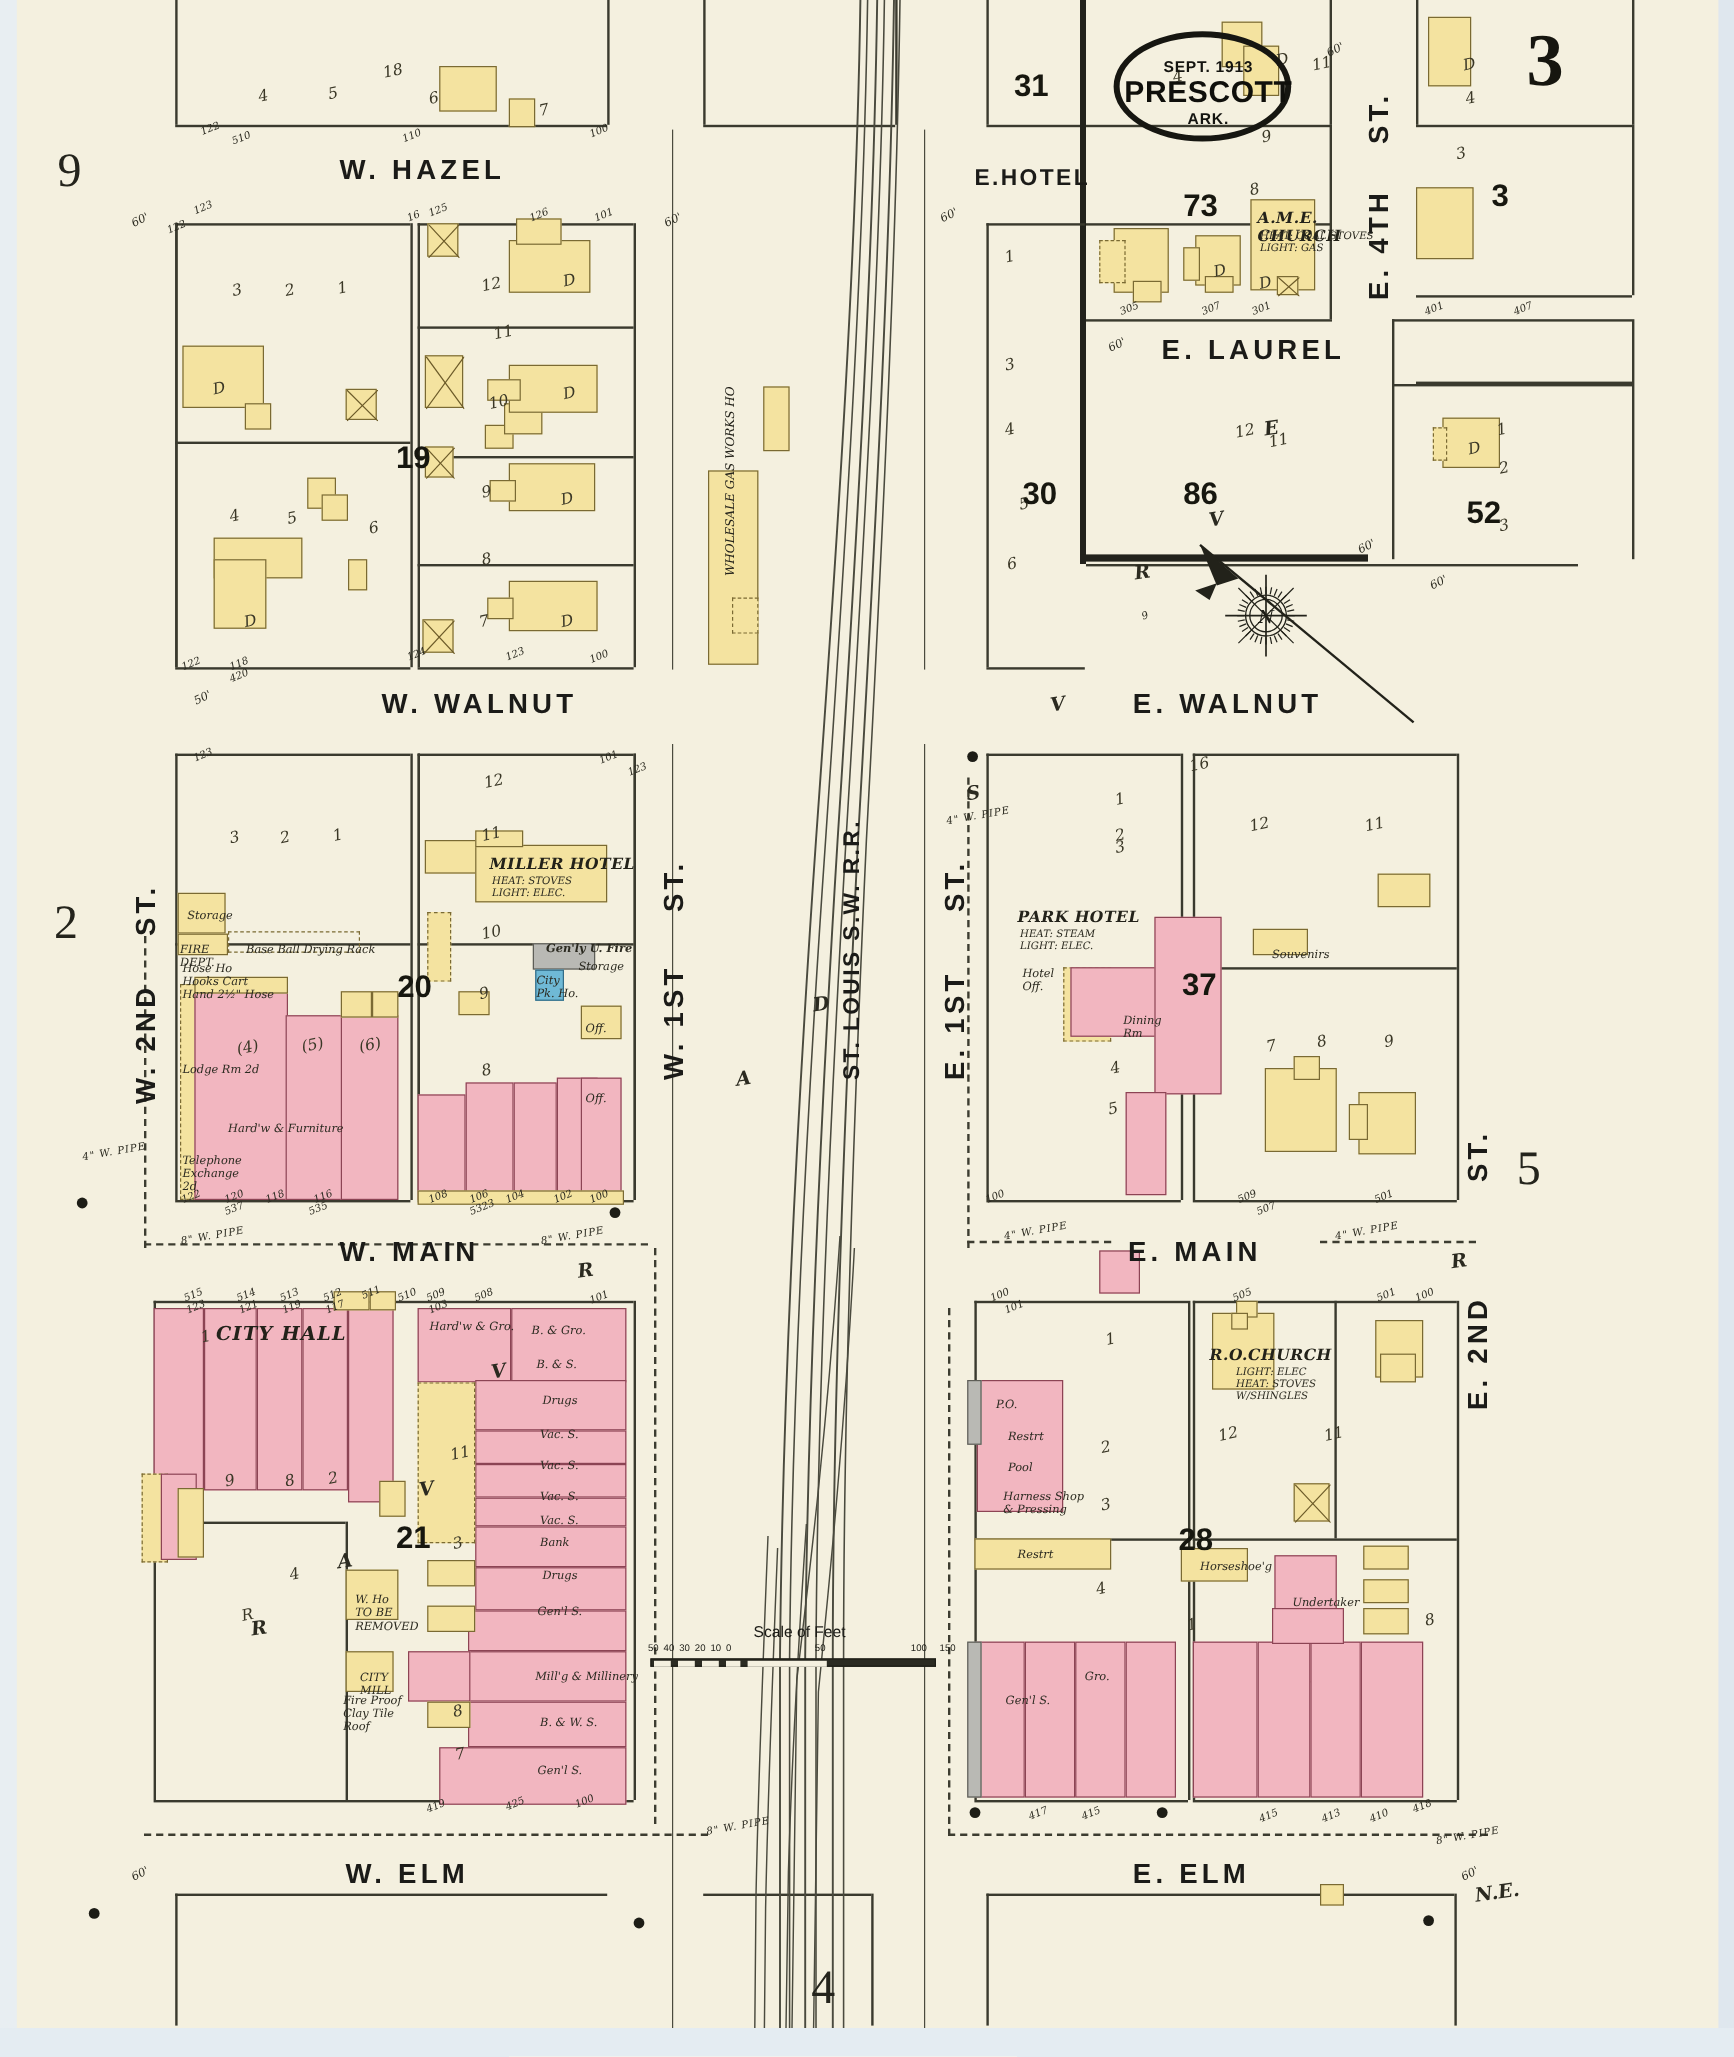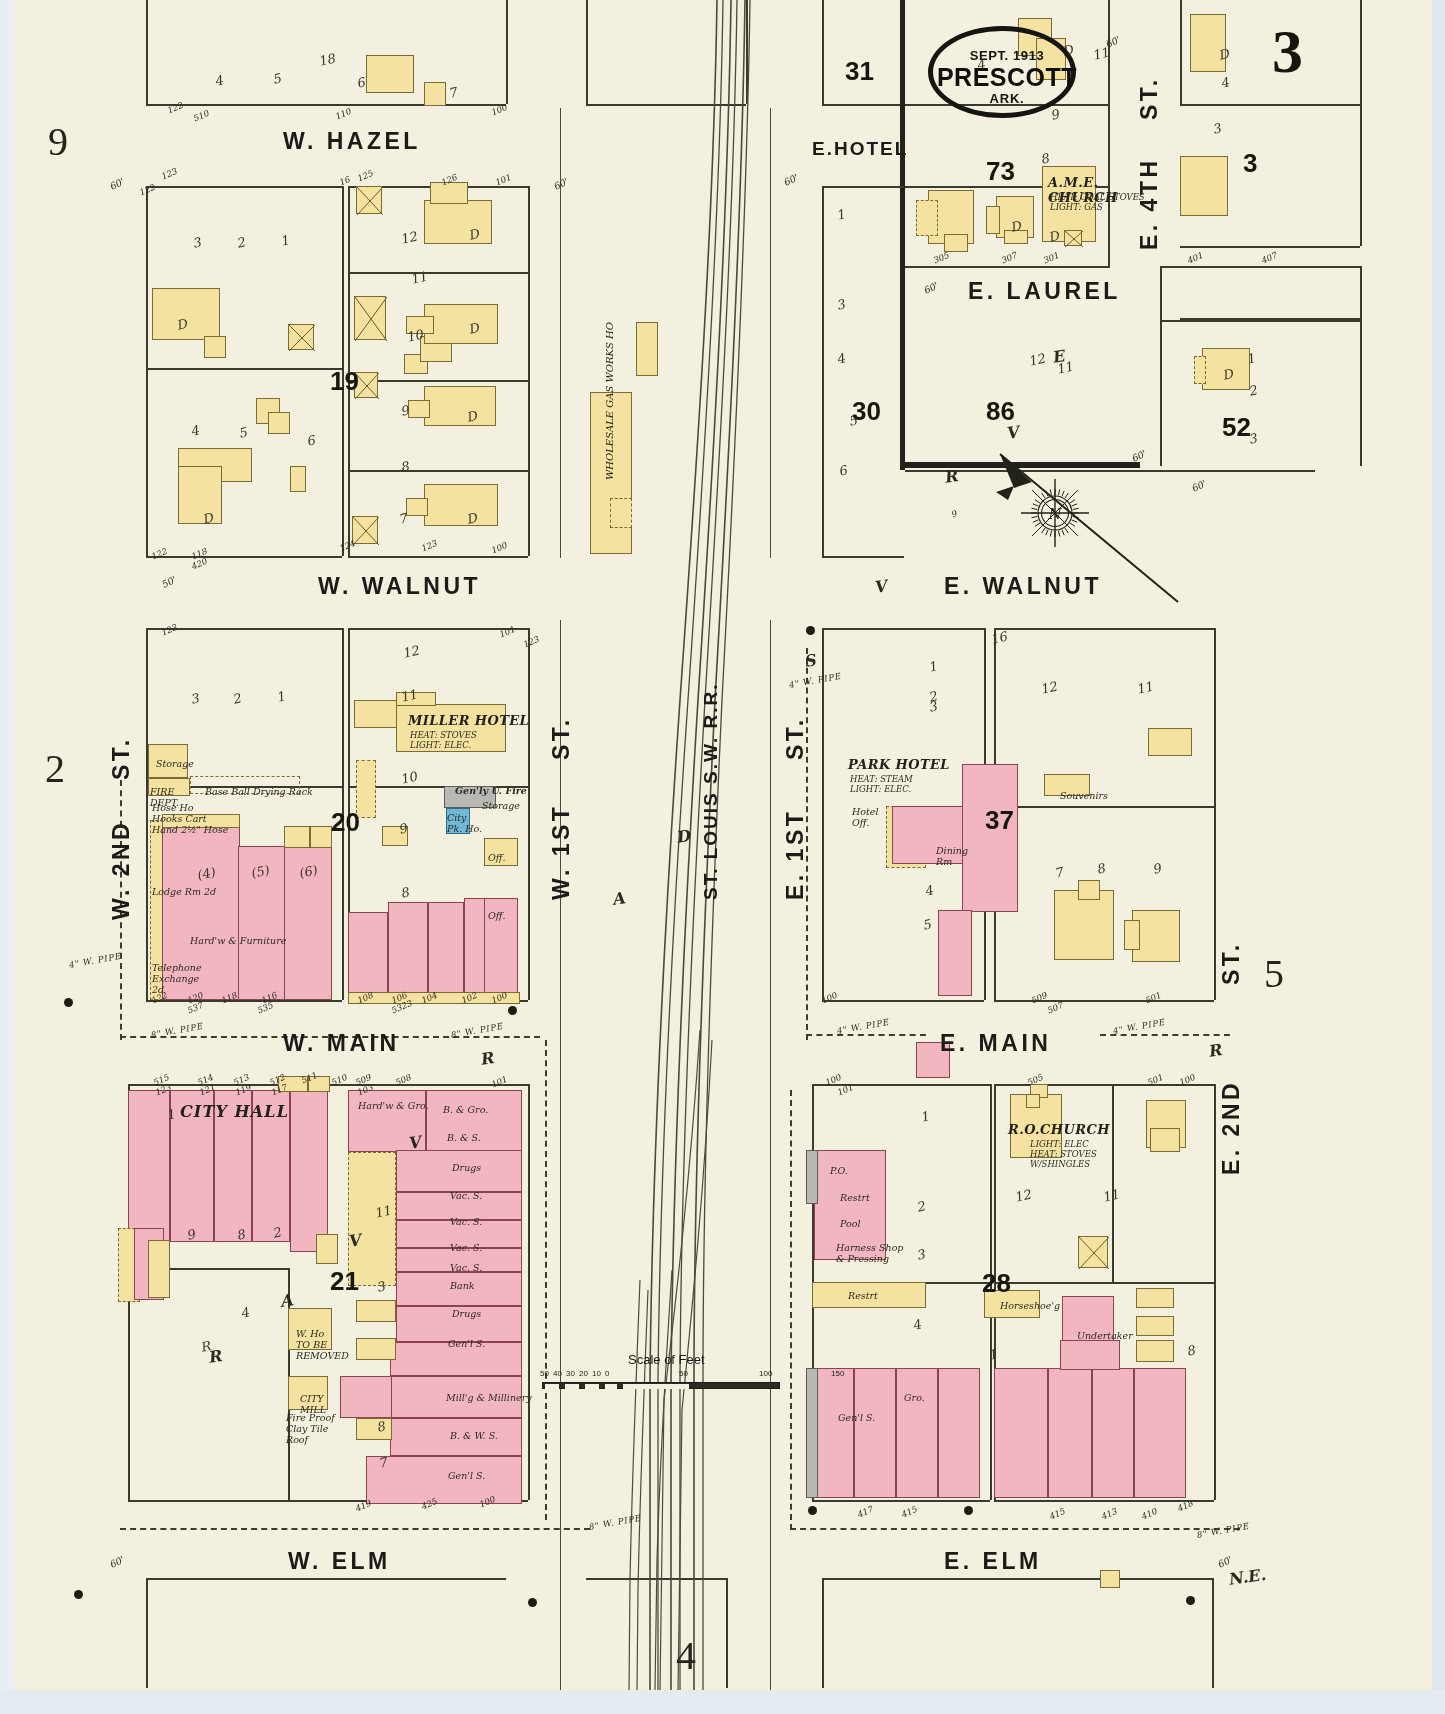--- a/index.html
+++ b/index.html
@@ -855,21 +855,21 @@
     <div id="scale-title">Scale of Feet</div>
     <div id="scale-ticks">
         <span class="sktick" style="left: 4px;">50</span>
         <span class="sktick" style="left: 17px;">40</span>
         <span class="sktick" style="left: 30px;">30</span>
         <span class="sktick" style="left: 43px;">20</span>
         <span class="sktick" style="left: 56px;">10</span>
         <span class="sktick" style="left: 69px;">0</span>
         <span class="sktick" style="left: 143px;">50</span>
         <span class="sktick" style="left: 223px;">100</span>
-        <span class="sktick" style="left: 247px; margin-left: 48px;">150</span>
+        <span class="sktick" style="left: 247px;">150</span>
       </div>
     <div id="scale-rule">
         <div class="skseg" style="left: 2px; width: 14px;"></div>
         <div class="skseg" style="left: 22px; width: 14px;"></div>
         <div class="skseg" style="left: 42px; width: 14px;"></div>
         <div class="skseg" style="left: 62px; width: 12px;"></div>
         <div class="skseg" style="left: 80px; width: 66px;"></div>
       </div>
   </div>
 </div>

